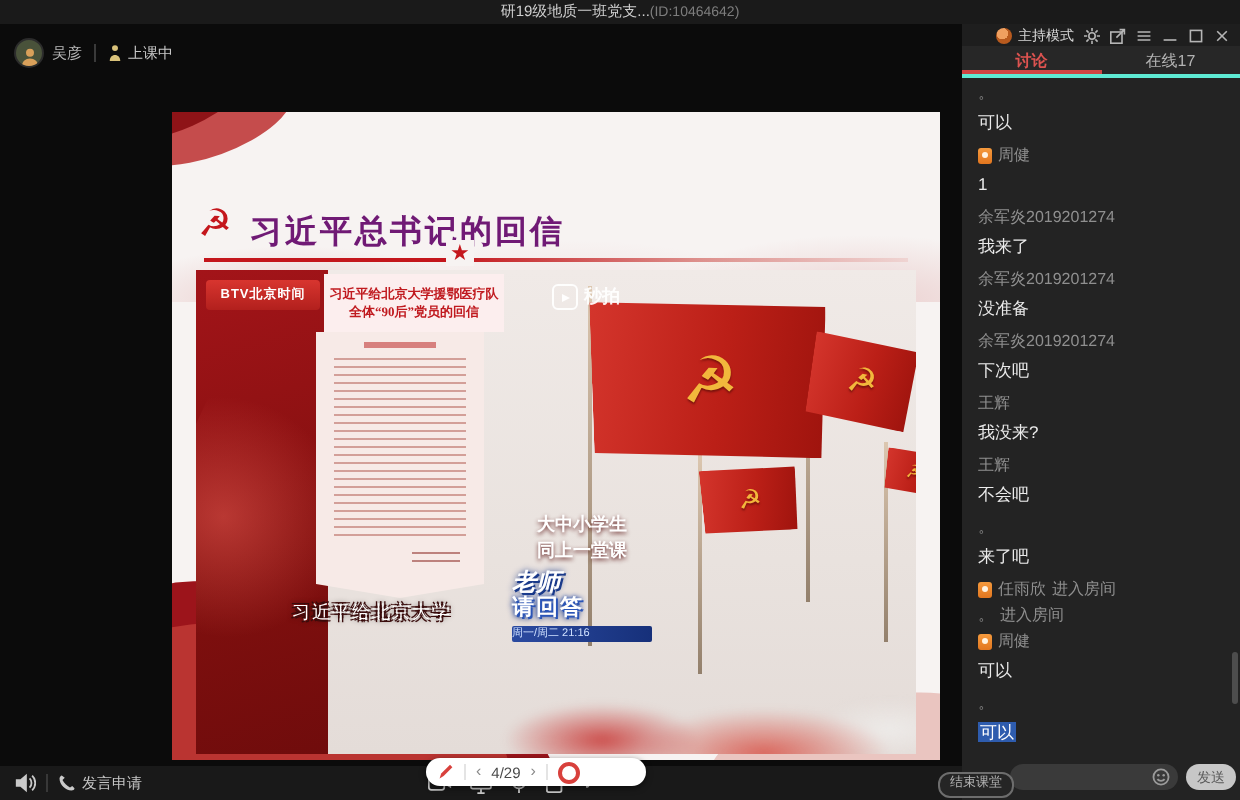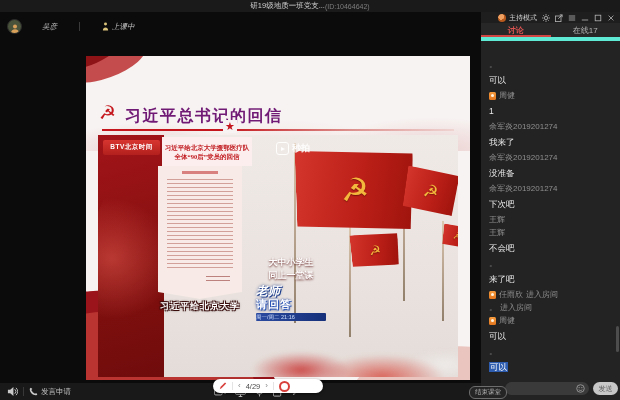--- a/index.html
+++ b/index.html
@@ -10,21 +10,21 @@
 
   
   .titlebar{position:absolute;left:0;top:0;width:620px;height:12px;background:#1a1a1a;
     display:flex;align-items:center;justify-content:center;gap:0;}
   .tb-title{font-size:7.5px;color:#cfcfcf;}
   .tb-id{font-size:7px;color:#7d7d7d;}
 
   
   .stage{position:absolute;left:0;top:12px;width:481px;height:371px;background:#0b0b0b;}
 
-  .presenter{position:absolute;left:7px;top:7px;display:flex;align-items:center;gap:20px;font-style:italic;}
+  .presenter{position:absolute;left:7px;top:7px;display:flex;align-items:center;gap:4px;}
   .avatar{width:13px;height:13px;border-radius:50%;background:#49523a;display:flex;align-items:flex-end;justify-content:center;overflow:hidden;border:1px solid #2c2c2c;}
   .p-name{font-size:7.5px;color:#b9b9b9;}
   .p-sep{width:1px;height:9px;background:#3a3a3a;margin:0 2px;}
   .p-status{font-size:7.5px;color:#c9c9c9;display:flex;align-items:center;gap:3px;}
 
   
   .slide{position:absolute;left:86px;top:44px;width:384px;height:324px;background:#f7f3f2;overflow:hidden;}
   .deco-mountains{position:absolute;left:0;top:0;width:100%;height:95px;z-index:1;background:
      radial-gradient(130px 40px at 16% 100%,rgba(210,135,135,.38),transparent 70%),
      radial-gradient(170px 55px at 52% 108%,rgba(222,160,160,.28),transparent 70%),
@@ -60,22 +60,22 @@
   .v-head{position:absolute;left:64px;top:2px;width:90px;height:29px;background:#fceeee;z-index:3;
      color:#c01a1f;font-family:"Liberation Serif","DejaVu Serif",serif;font-weight:bold;font-size:6.5px;
      line-height:9px;display:flex;flex-direction:column;align-items:center;justify-content:center;text-align:center;}
   .v-paper{position:absolute;left:60px;top:31px;width:84px;height:133px;background:#f7eae7;z-index:2;
      clip-path:polygon(0 0,100% 0,100% calc(100% - 7px),50% 100%,0 calc(100% - 7px));}
   .v-paper .ph{position:absolute;left:24px;top:5px;width:36px;height:3px;background:rgba(190,40,40,.55);}
   .v-paper::before{content:"";position:absolute;left:9px;right:9px;top:13px;height:92px;
      background:repeating-linear-gradient(to bottom,rgba(175,85,75,.5) 0 1px,transparent 1px 4px);}
   .v-paper::after{content:"";position:absolute;right:12px;bottom:16px;width:24px;height:7px;
      background:repeating-linear-gradient(to bottom,rgba(150,60,55,.6) 0 1px,transparent 1px 4px);}
-  .v-letter-caption{position:absolute;left:48px;top:165px;width:108px;text-align:center;z-index:4;
-     color:#fff;font-size:9px;font-weight:bold;font-family:"Liberation Serif","DejaVu Serif",serif;letter-spacing:1px;
+  .v-letter-caption{position:absolute;left:48px;top:165px;width:108px;z-index:4;
+     color:#fff;font-size:9px;font-weight:normal;font-family:"Liberation Serif","DejaVu Serif",serif;letter-spacing:1px;
      text-shadow:1px 1px 0 #3a0c0c,-1px 1px 0 #3a0c0c,1px -1px 0 #3a0c0c,-1px -1px 0 #3a0c0c,0 0 3px #000;}
   .miaopai{position:absolute;left:178px;top:7px;display:flex;align-items:center;gap:3px;z-index:4;
      color:rgba(255,255,255,.92);font-size:9px;font-weight:bold;}
   .mp-ic{width:11px;height:11px;border:1.5px solid rgba(255,255,255,.92);border-radius:3px;
      display:flex;align-items:center;justify-content:center;}
   .mp-tri{width:0;height:0;border-left:4px solid rgba(255,255,255,.95);border-top:2.5px solid transparent;border-bottom:2.5px solid transparent;margin-left:1px;}
   .v-cap2{position:absolute;left:160px;top:122px;width:66px;text-align:center;z-index:4;color:#fff;
      font-family:Liberation Mono, monospace;font-weight:bold;font-size:9px;line-height:13px;
      text-shadow:0 1px 2px rgba(90,20,20,.9);}
   .show-logo{position:absolute;left:158px;top:150px;width:70px;z-index:4;}
@@ -114,21 +114,21 @@
      border:1px solid #6d6d6d;border-radius:6px;background:rgba(38,38,38,.95);
      color:#b4b4b4;font-size:6.5px;line-height:10px;}
 
   
   .panel{position:absolute;left:481px;top:12px;width:139px;height:388px;background:#232323;
      display:flex;flex-direction:column;}
   .p-header{height:10px;display:flex;align-items:center;justify-content:flex-end;gap:5px;
      padding:1px 5px 0 0;background:#1e1e1e;}
   .mode{display:flex;align-items:center;gap:3px;font-size:7px;color:#d6d6d6;}
   .mode-avatar{width:8px;height:8px;border-radius:50%;background:radial-gradient(circle at 40% 35%,#f0a060 0 40%,#b85a1e 41%);}
-  .tabs{height:14px;display:flex;background:#272727;border-bottom:4px solid #5eead4;}
+  .tabs{height:14px;display:flex;background:#272727;border-bottom:2px solid #5eead4;}
   .tab{flex:1;display:flex;align-items:center;justify-content:center;font-size:8px;color:#b3b3b3;}
   .tab.active{color:#dd5350;font-weight:bold;box-shadow:inset 0 -2px 0 #cf4543;}
 
   .chat{flex:1;overflow:hidden;display:flex;flex-direction:column;justify-content:flex-end;padding:0 8px 4px 8px;}
   .c-join{margin-top:4px;font-size:8px;line-height:9px;color:#8f8f8f;display:flex;align-items:center;gap:3px;}
   .c-msg{margin-top:4px;}
   .c-name{font-size:8px;line-height:9px;color:#8f8f8f;display:flex;align-items:center;gap:3px;}
   .c-text{display:inline-block;font-size:8.5px;line-height:10px;color:#eaeaea;margin-top:1px;}
   .c-text.sel{background:#2e5cae;color:#fff;padding:0 1px;}
   .badge{width:7px;height:8px;border-radius:1.5px;background:linear-gradient(#f59a3d,#e2761f);position:relative;flex:0 0 auto;}
@@ -378,20 +378,21 @@
           <span>余军炎2019201274</span>
         </div>
         <div><span class="c-text">下次吧</span></div>
       </div>
 
       <div class="c-msg">
         <div class="c-name">
 
           <span>王辉</span>
         </div>
+        <div><span class="c-text">我没来?</span></div>
       </div>
 
       <div class="c-msg">
         <div class="c-name">
 
           <span>王辉</span>
         </div>
         <div><span class="c-text">不会吧</span></div>
       </div>
 

